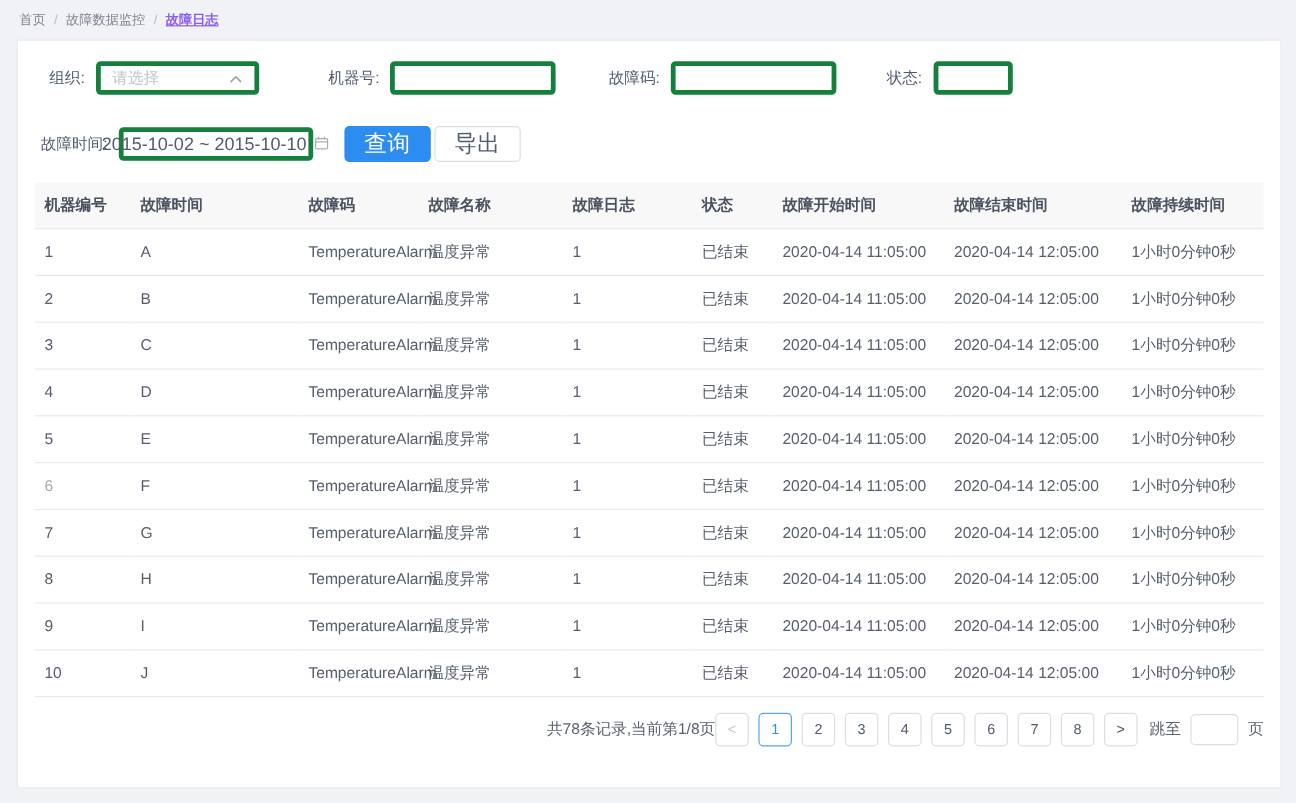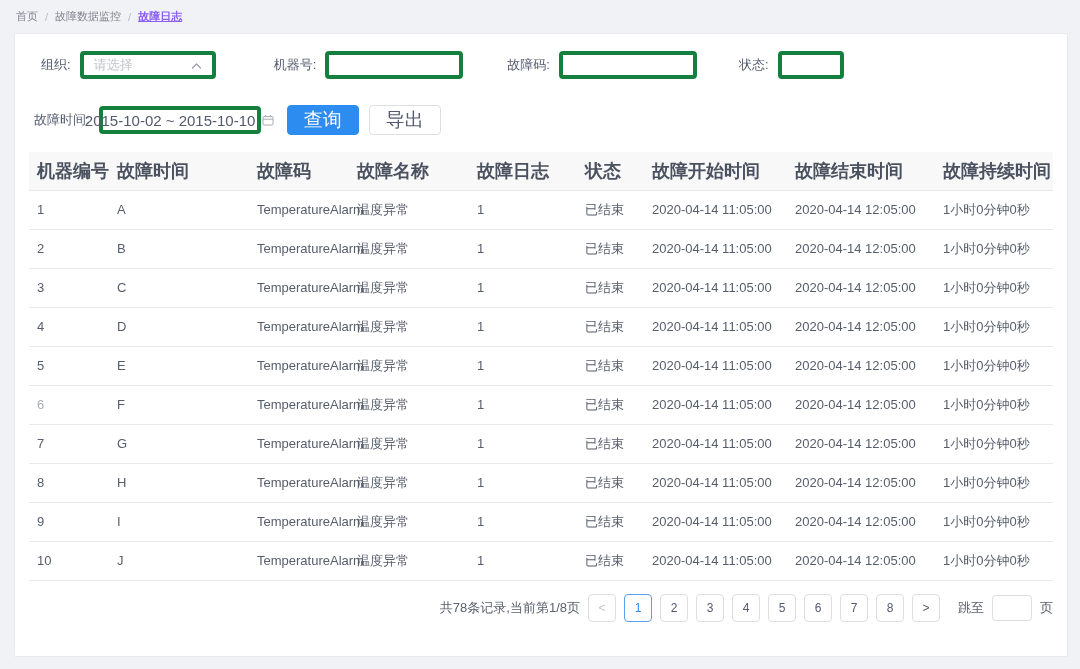--- a/index.html
+++ b/index.html
@@ -86,38 +86,38 @@
     cursor: pointer;
     font-family: inherit;
   }
   .btn-primary {
     margin-left: 26px;
     background: #2d8cf0;
     border: 1px solid #2d8cf0;
     color: #ffffff;
   }
   .btn-default {
-    margin-left: 10px;
+    margin-left: 3px;
     background: #ffffff;
     border: 1px solid #dcdee2;
     color: #515a6e;
   }
 
   
   table { width: 100%; border-collapse: collapse; margin-top: 17px; table-layout: fixed; }
   thead th {
     background: #f8f8f9;
     height: 38px;
     text-align: left;
     padding: 0 8px;
     font-weight: bold;
     color: #4a515f;
     border-bottom: 1px solid #e8eaec;
     white-space: nowrap;
-    font-size: 18px;
+    font-size: 13px;
   }
   tbody td {
     height: 39px;
     padding: 0 8px;
     border-bottom: 1px solid #e8eaec;
     color: #565d6b;
     white-space: nowrap;
     font-size: 13px;
   }
   tbody td.muted { color: #a8abb2; }
@@ -129,21 +129,20 @@
   th:nth-child(6), td:nth-child(6) { width: 67px; }
   th:nth-child(7), td:nth-child(7) { width: 143px; }
   th:nth-child(8), td:nth-child(8) { width: 148px; }
 
   
   .pagination {
     display: flex;
     align-items: center;
     justify-content: flex-end;
     margin-top: 13px;
-    gap: 8px;
     font-size: 13px;
     color: #5a616e;
   }
   .pg-btn {
     min-width: 28px;
     height: 28px;
     border: 1px solid #dcdee2;
     border-radius: 4px;
     background: #fff;
     color: #515a6e;

